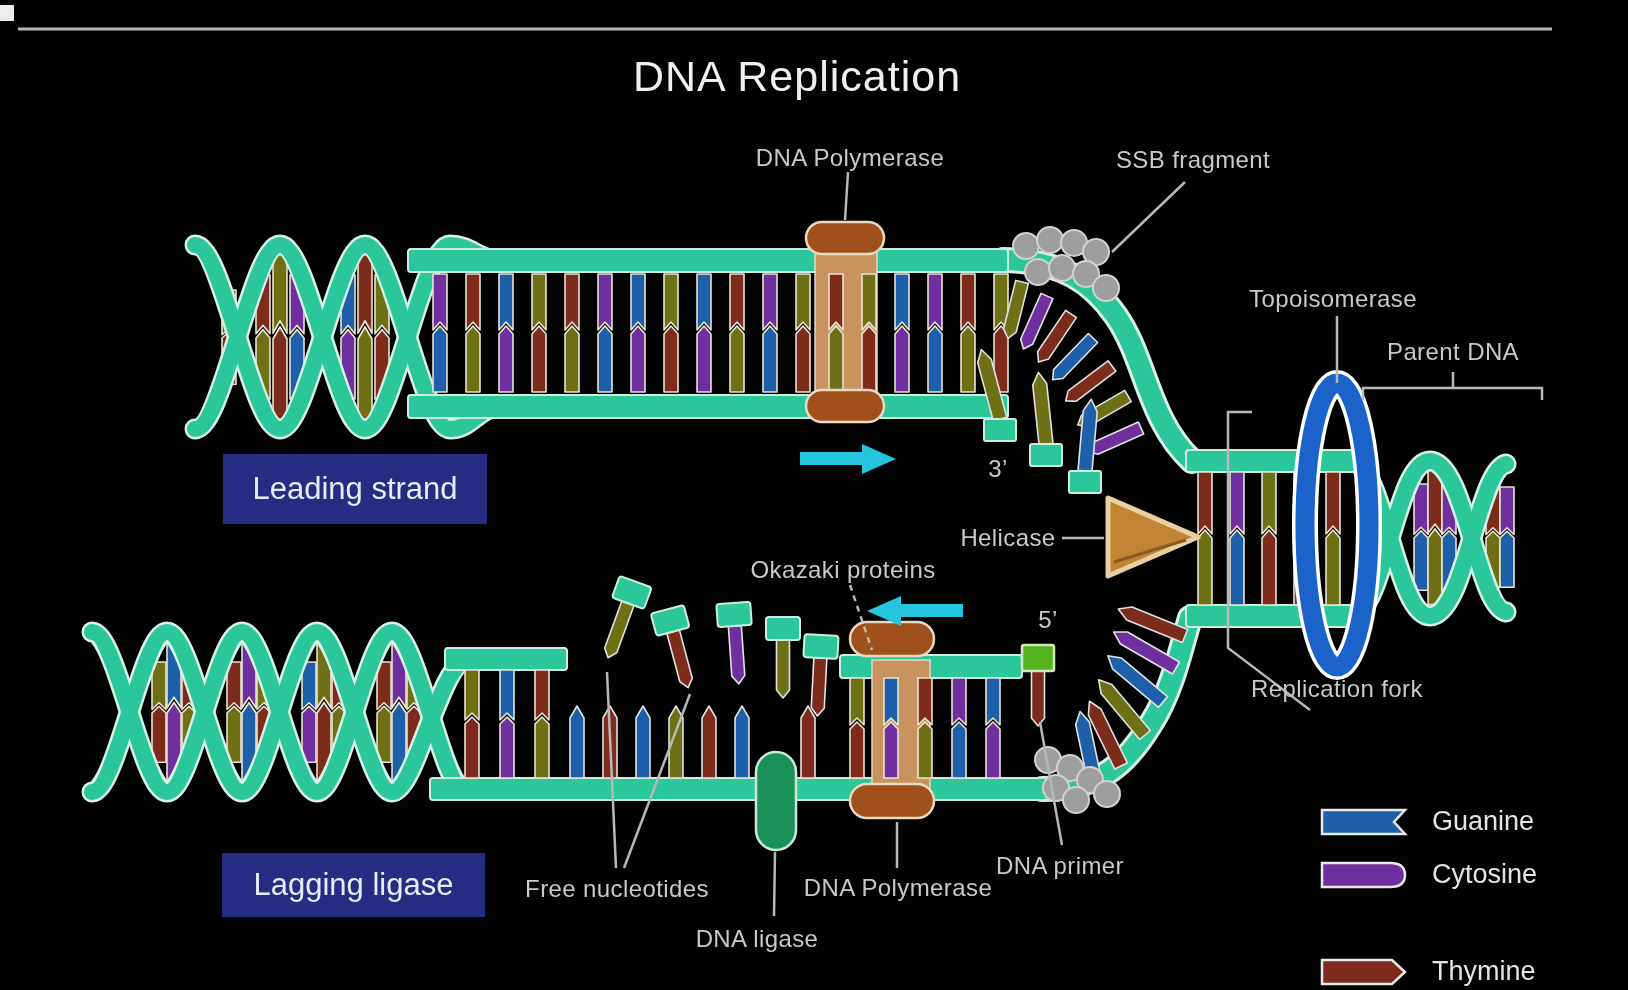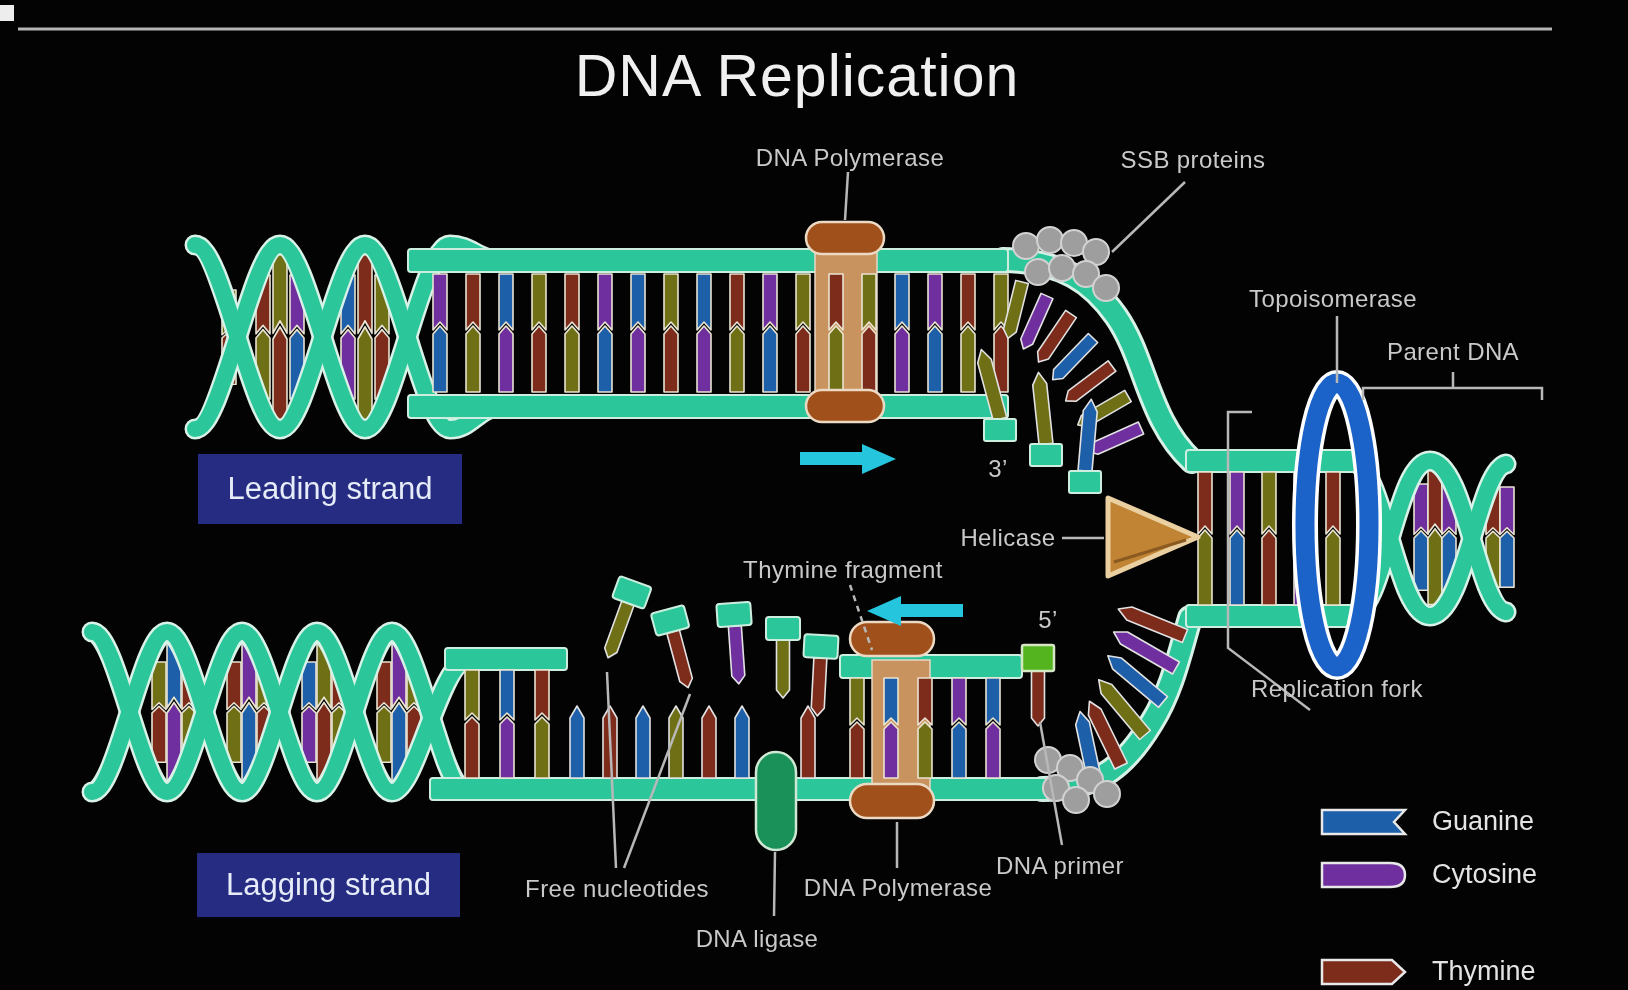--- a/index.html
+++ b/index.html
@@ -5,24 +5,24 @@
   html,body{margin:0;padding:0;background:#030303;}
   #page{position:relative;width:1628px;height:990px;background:#030303;overflow:hidden;
         font-family:"Liberation Sans",sans-serif;}
   svg{position:absolute;left:0;top:0;}
   
   .tB{--t:#1d5fa8}.tP{--t:#6f2f9e}.tO{--t:#6f6f15}.tR{--t:#7d2b1b}
   .bB{--b:#1d5fa8}.bP{--b:#6f2f9e}.bO{--b:#6f6f15}.bR{--b:#7d2b1b}
   .cB{--c:#1d5fa8}.cP{--c:#6f2f9e}.cO{--c:#6f6f15}.cR{--c:#7d2b1b}
   .lbl{position:absolute;transform:translate(-50%,-50%);color:#c9c9c9;font-size:24px;
        font-weight:300;white-space:nowrap;letter-spacing:.4px;text-align:center;}
-  .title{position:absolute;transform:translate(-50%,-50%);color:#f0f0f0;font-size:59px;
+  .title{position:absolute;transform:translate(-50%,-50%);color:#f0f0f0;font-size:43px;
        font-weight:300;white-space:nowrap;letter-spacing:1px;}
   .sbox{position:absolute;background:#252c82;display:flex;align-items:center;
-       justify-content:center;color:#e6ecf8;font-size:31px;font-weight:400;white-space:nowrap;}
+       justify-content:center;color:#e6ecf8;font-size:31px;font-weight:400;white-space:nowrap;margin-left:25px;}
   .lrow{position:absolute;display:flex;align-items:center;gap:24px;text-align:center;}
   .lrow span{color:#e4e4e4;font-size:27px;font-weight:300;}
 </style>
 </head>
 <body>
 
 <div id="page">
 
 <svg width="1628" height="990" viewBox="0 0 1628 990">
   <defs>
@@ -281,38 +281,38 @@
     <line x1="690" y1="694" x2="624" y2="868"></line>
     <line x1="775" y1="852" x2="774" y2="916"></line>
     <line x1="897" y1="822" x2="897" y2="868"></line>
     <line x1="1040" y1="722" x2="1062" y2="845"></line>
   </g>
 </svg>
 
 <div class="title" style="left:797px;top:76px">DNA Replication</div>
 
 <div class="lbl" style="left:850px;top:158px">DNA Polymerase</div>
-<div class="lbl" style="left:1193px;top:160px">SSB proteins</div>
+<div class="lbl" style="left:1193px;top:160px">SSB fragment</div>
 <div class="lbl" style="left:1333px;top:299px">Topoisomerase</div>
 <div class="lbl" style="left:1453px;top:352px">Parent DNA</div>
 <div class="lbl" style="left:1008px;top:538px">Helicase</div>
-<div class="lbl" style="left:843px;top:570px">Thymine fragment</div>
+<div class="lbl" style="left:843px;top:570px">Okazaki proteins</div>
 <div class="lbl" style="left:998px;top:469px">3’</div>
 <div class="lbl" style="left:1048px;top:620px">5’</div>
 <div class="lbl" style="left:1337px;top:689px">Replication fork</div>
 <div class="lbl" style="left:617px;top:889px">Free nucleotides</div>
 <div class="lbl" style="left:757px;top:939px">DNA ligase</div>
 <div class="lbl" style="left:898px;top:888px">DNA Polymerase</div>
 <div class="lbl" style="left:1060px;top:866px">DNA primer</div>
 
 <div class="sbox" style="left:198px;top:454px;width:264px;height:70px">
   <span>Leading strand</span>
 </div>
 <div class="sbox" style="left:197px;top:853px;width:263px;height:64px">
-  <span>Lagging strand</span>
+  <span>Lagging ligase</span>
 </div>
 
 <div class="lrow" style="left:1320px;top:806px">
   <svg width="88" height="28" style="position:static">
     <polygon points="2,2 85,2 74,14 85,26 2,26" stroke="#e8e8e8" stroke-width="2.5" fill="#1d5fa8"></polygon>
   </svg>
   <span>Guanine</span>
 </div>
 <div class="lrow" style="left:1320px;top:859px">
   <svg width="88" height="28" style="position:static">

